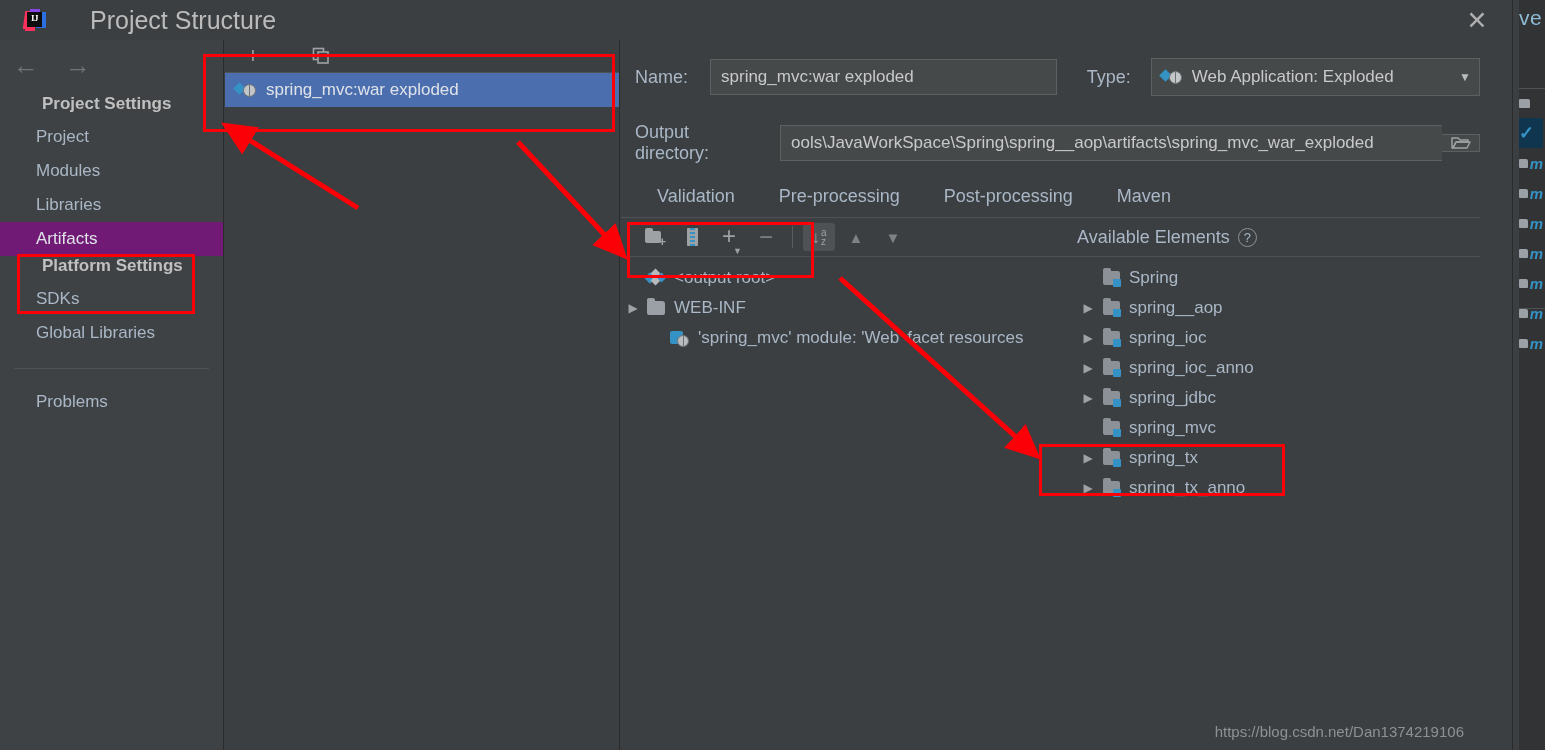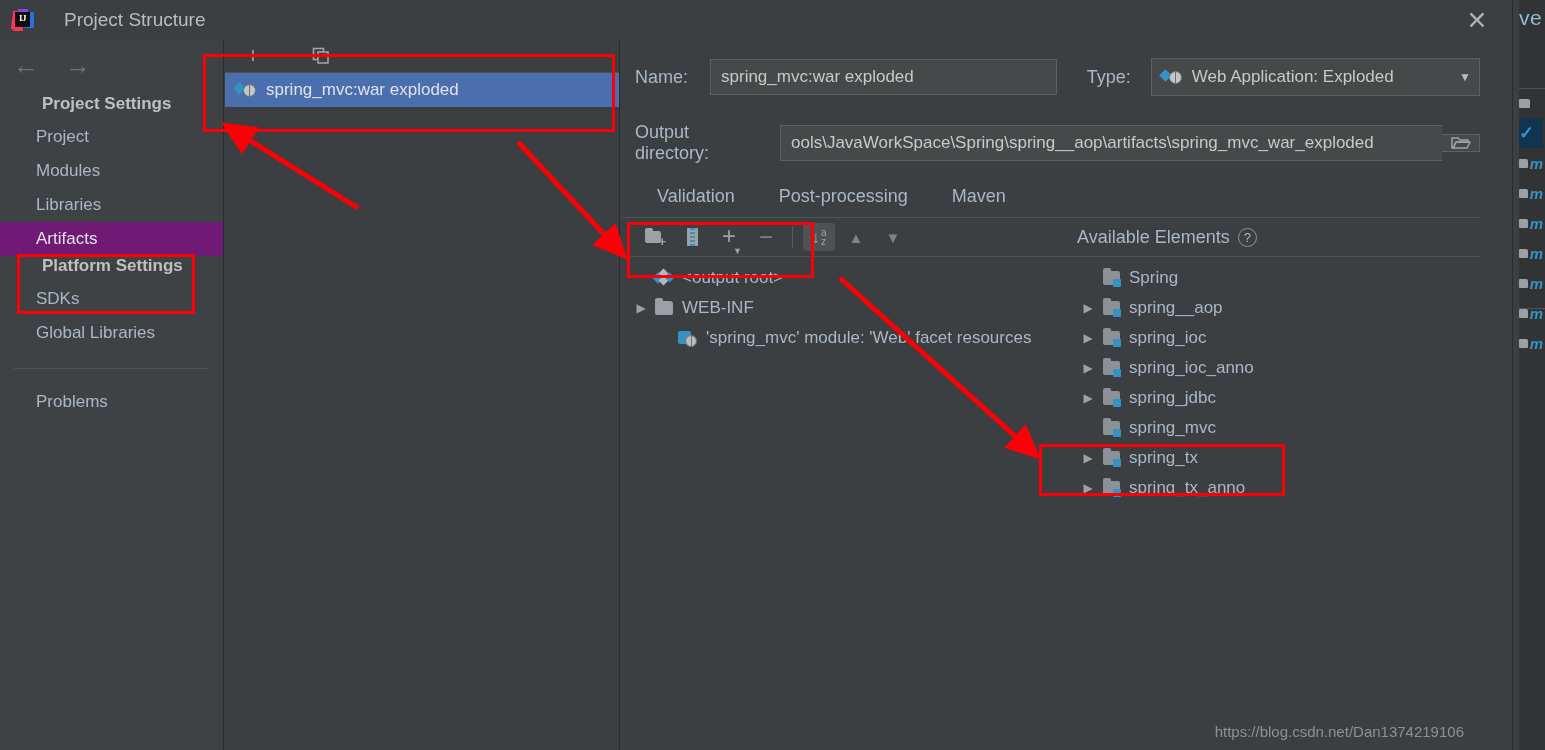--- a/index.html
+++ b/index.html
@@ -26,28 +26,28 @@
 
   
   .dialog {
     position: absolute; left: 0; top: 0; width: 1513px; height: 750px;
     background: #3c3f41; border-right: 1px solid #2b2b2b;
   }
   .titlebar {
     position: relative; height: 40px; background: #3c3f41;
     display: flex; align-items: center;
   }
-  .ij-logo { width: 38px; height: 22px; margin-left: 12px; position: relative; flex: none; }
+  .ij-logo { width: 38px; height: 22px; margin-left: 24px; position: relative; flex: none; }
   .ij-logo .bg1 { position:absolute; left:0; top:2px; width:9px; height:18px; background:#fe315d; transform: skewX(-8deg); }
   .ij-logo .bg2 { position:absolute; left:6px; top:0; width:10px; height:11px; background:#8744e8; }
   .ij-logo .bg3 { position:absolute; left:12px; top:3px; width:10px; height:16px; background:#2b6fe0; }
   .ij-logo .bg4 { position:absolute; left:1px; top:13px; width:10px; height:9px; background:#fe315d; }
   .ij-logo .sq { position:absolute; left:3px; top:3px; width:15px; height:15px; background:#0d0d0d; }
   .ij-logo .txt { position:absolute; left:3px; top:2px; width:15px; height:16px; color:#fff; font-size:9px; font-weight:bold; font-family:"Liberation Serif", serif; text-align:center; line-height:15px; letter-spacing:-.5px; }
-  .dlg-title { margin-left: 14px; color: #bbbbbb; font-size: 19px; }
+  .dlg-title { margin-left: 28px; color: #bbbbbb; font-size: 25px; }
   .close-btn {
     position: absolute; right: 18px; top: 5px; width: 34px; height: 30px;
     display: flex; align-items: center; justify-content: center;
     color: #b0b0b0; font-size: 25px; font-weight: 300; cursor: default;
   }
 
   
   .sidebar {
     position: absolute; left: 0; top: 40px; width: 224px; height: 710px;
     background: #3f4245; border-right: 1px solid #2b2b2b;
@@ -116,21 +116,21 @@
   .lt-ico { width: 32px; height: 28px; display: flex; align-items: center; justify-content: center; color: #9ea2a4; }
   .lt-ico.active { background: #4e5254; border-radius: 3px; }
   .lt-sep { width: 1px; height: 22px; background: #5a5d5f; margin: 0 5px; }
   .avail-head {
     position: absolute; left: 456px; top: 0; height: 38px;
     display: flex; align-items: center; gap: 8px; color: #a9b7c6; font-size: 18px;
   }
   .qmark { width: 19px; height: 19px; border: 1px solid #8e9295; border-radius: 50%; color: #a9b7c6; font-size: 13px; display: flex; align-items: center; justify-content: center; }
 
   .panes { display: flex; border-top: 1px solid #4e5254; height: 420px; }
-  .pane-left { width: 455px; padding-top: 6px; padding-left: 8px; }
+  .pane-left { width: 455px; padding-top: 6px; }
   .pane-right { flex: 1; padding-top: 6px; }
   .tree-row { height: 30px; display: flex; align-items: center; color: #a9b7c6; font-size: 17px; }
   .twisty { width: 24px; text-align: center; color: #9ea2a4; font-size: 12px; }
   .tree-ico { width: 22px; display: flex; align-items: center; justify-content: center; margin-right: 7px; }
 
   
   .ico-folder { width: 18px; height: 14px; background: #9aa0a6; border-radius: 2px 3px 2px 2px; position: relative; }
   .ico-folder:before { content:""; position:absolute; left:0; top:-3px; width:8px; height:4px; background:#9aa0a6; border-radius:2px 2px 0 0; }
   .ico-module { width: 17px; height: 14px; background: #8b9196; border-radius: 2px; position: relative; }
   .ico-module:before { content:""; position:absolute; left:0; top:-3px; width:8px; height:4px; background:#8b9196; border-radius:2px 2px 0 0; }
@@ -302,20 +302,21 @@
               <path d="M1 13V3h6l2 2h8v2H5L2 13z" fill="none" stroke="#9ea2a4" stroke-width="1.5" stroke-linejoin="round"></path>
               <path d="M2 13l3-6h14l-3 6z" fill="none" stroke="#9ea2a4" stroke-width="1.5" stroke-linejoin="round"></path>
             </svg>
           </span>
         </span>
       </div>
 
 
       <div class="tabs">
         <div class="tab">Validation</div>
+        <div class="tab">Pre-processing</div>
         <div class="tab">Post-processing</div>
         <div class="tab">Maven</div>
       </div>
       <div class="tabs-underline"></div>
 
       <div class="lay-toolbar">
         <div class="lt-ico">
           <span class="g-folderadd">
               <span class="f"></span>
               <span class="p">+</span>

